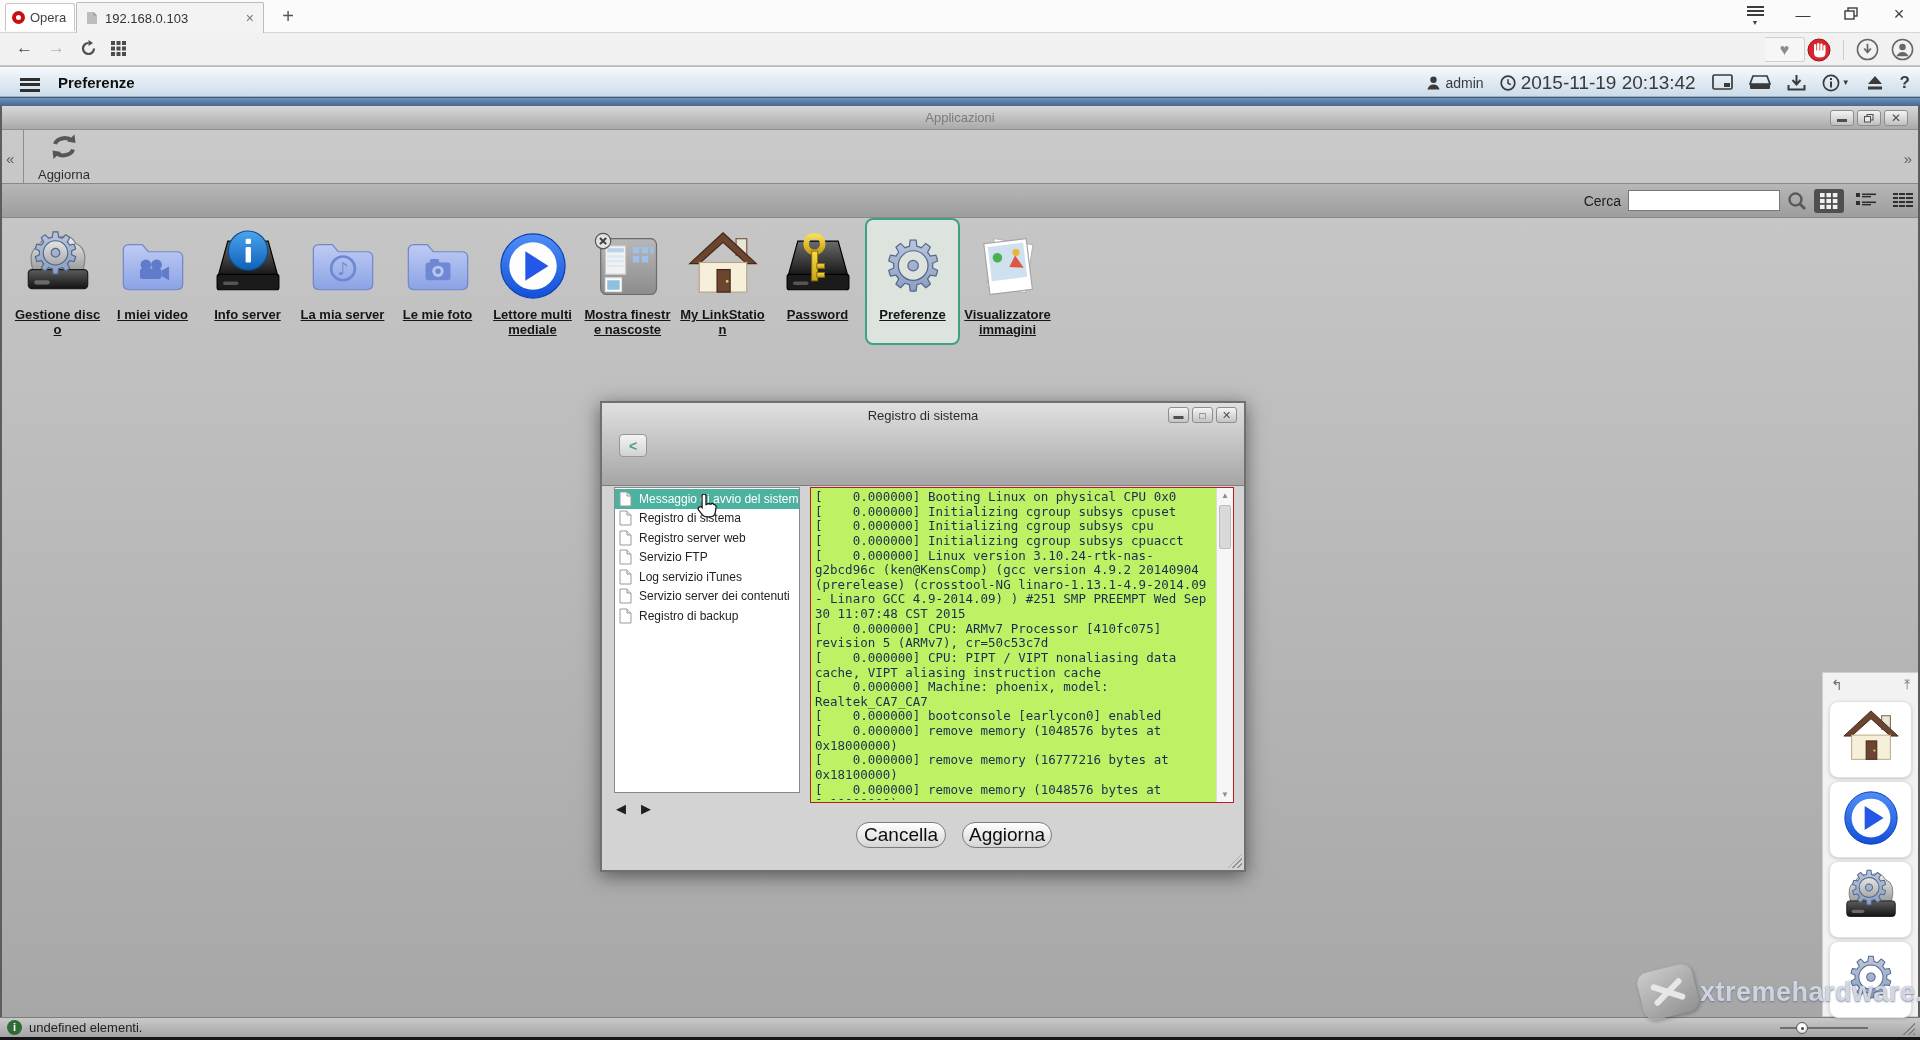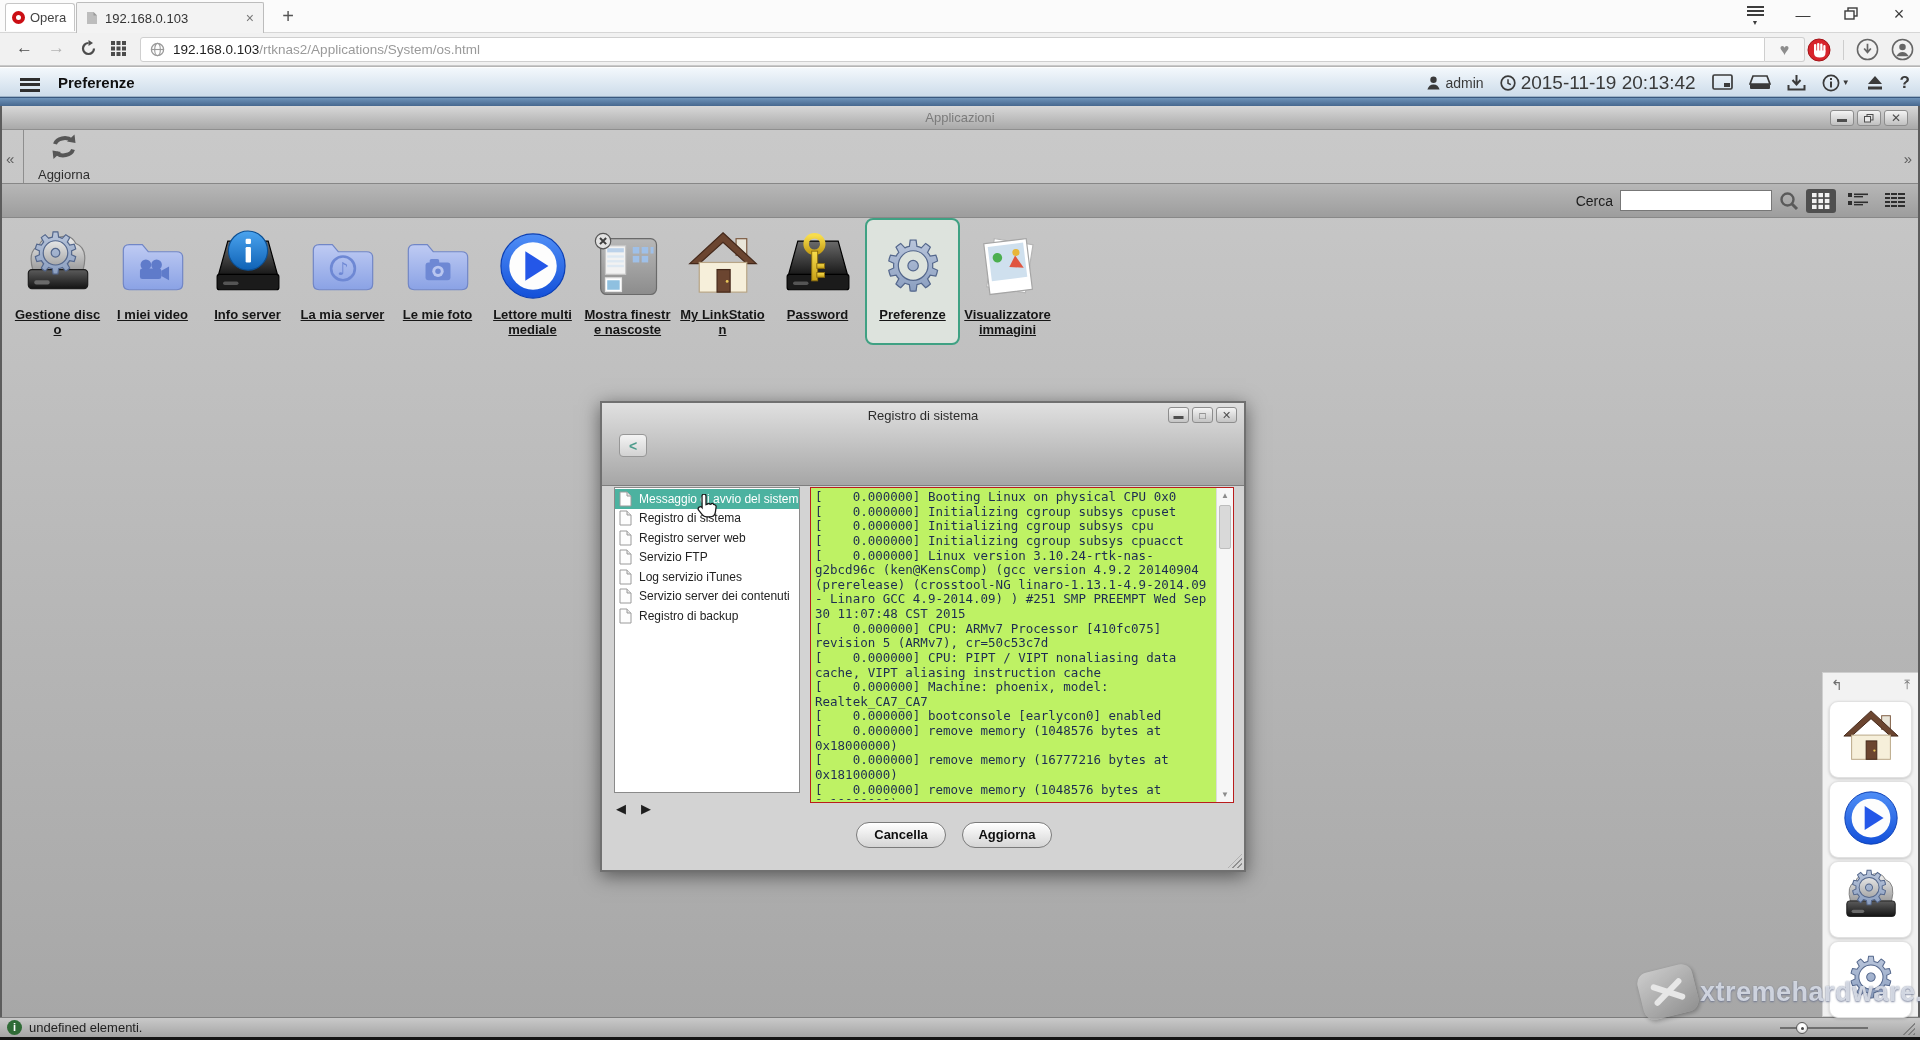--- a/index.html
+++ b/index.html
@@ -45,21 +45,21 @@
   .win-title { text-align:center; line-height:23px; font-size:13px; color:#7b7b7b; }
   .win-controls { position:absolute; right:10px; top:4px; display:flex; gap:3px; }
   .ctrl-btn { width:24px; height:16px; border:1px solid #8d8d8d; border-radius:3px; background:linear-gradient(#f4f4f4,#c0c0c0); font-size:10px; color:#4e4e4e; display:flex; align-items:center; justify-content:center; }
   .win-toolbar { position:absolute; top:24px; left:0; right:0; height:53px; }
   .collapse-left { position:absolute; left:4px; top:20px; font-size:15px; color:#5e5e5e; }
   .toolbar-vsep { position:absolute; left:21px; top:0; bottom:0; width:1px; background:#8e8e8e; }
   .refresh-tool { position:absolute; left:26px; top:2px; width:72px; text-align:center; }
   .refresh-tool .lbl { font-size:13px; color:#2e2e2e; margin-top:1px; }
   .collapse-right { position:absolute; right:6px; top:20px; font-size:15px; color:#5e5e5e; }
   .toolbar-hsep { position:absolute; top:77px; left:0; right:0; height:1px; background:#878787; }
-  .win-searchbar { position:absolute; top:78px; left:0; right:0; height:34px; background:linear-gradient(#b7b7b7,#9d9d9d); border-bottom:1px solid #888; display:flex; justify-content:flex-end; align-items:center; gap:7px; padding-right:8px; }
+  .win-searchbar { position:absolute; top:78px; left:0; right:0; height:34px; background:linear-gradient(#b7b7b7,#9d9d9d); border-bottom:1px solid #888; display:flex; justify-content:flex-end; align-items:center; gap:7px; }
   .search-label { font-size:14px; color:#1d1d1d; }
   .search-input { width:152px; height:21px; border:1px solid #777; background:#fff; font-size:13px; padding:0 4px; }
   .viewbtn { width:30px; height:24px; display:flex; align-items:center; justify-content:center; border-radius:3px; }
   .viewbtn.active { background:#4f4f4f; }
 
   .apps-row { position:absolute; top:112px; left:8px; display:flex; }
   .app-cell { width:95px; display:flex; flex-direction:column; align-items:center; padding-top:8px; border:2px solid transparent; }
   .app-cell.selected { background:#dde3dd; border-color:#3fa183; border-radius:8px; }
   .app-ic { width:76px; height:76px; }
   .app-ic svg { width:76px; height:76px; }
@@ -77,21 +77,21 @@
   .dlg-item.selected { background:#4cb2a0; color:#fff; }
   .dlg-item svg { flex:none; }
   .dlg-arrows { position:absolute; left:14px; top:398px; display:flex; gap:15px; font-size:13px; color:#1e1e1e; }
   .dlg-log { position:absolute; left:208px; top:84px; width:424px; height:316px; background:#bef264; border:1px solid #b91c1c; }
   .log-text { position:absolute; left:4px; top:2px; right:20px; bottom:2px; overflow:hidden; font-family:"DejaVu Sans Mono", monospace; font-size:12.5px; line-height:1.17; color:#1d2c52; }
   .log-line { white-space:pre-wrap; word-break:break-word; }
   .log-scroll { position:absolute; right:0; top:0; bottom:0; width:17px; background:#f6f6f6; border-left:1px solid #dcdcdc; }
   .scroll-arrow { position:absolute; left:0; width:16px; height:15px; font-size:8px; color:#8b8b8b; text-align:center; line-height:15px; }
   .scroll-thumb { position:absolute; left:2px; top:17px; width:12px; height:44px; background:#d9d9d9; border:1px solid #bdbdbd; border-radius:2px; }
   .dlg-buttons { position:absolute; left:0; right:0; top:419px; }
-  .btn-pill { position:absolute; width:90px; height:26px; border:1px solid #7b7b7b; border-radius:13px; background:linear-gradient(#ffffff,#d5d5d5); font-size:13px; color:#0e0e0e; text-align:center; line-height:24px; box-shadow:inset 0 1px 0 #fff;font-weight:bold; }
+  .btn-pill { position:absolute; width:90px; height:26px; border:1px solid #7b7b7b; border-radius:13px; background:linear-gradient(#ffffff,#d5d5d5); font-size:19px; color:#0e0e0e; text-align:center; line-height:24px; box-shadow:inset 0 1px 0 #fff; }
   .dlg-grip { position:absolute; right:2px; bottom:2px; width:14px; height:14px; background:repeating-linear-gradient(135deg, transparent 0 2px, #8f8f8f 2px 3.5px); clip-path:polygon(100% 0, 100% 100%, 0 100%); }
 
   
   .cursor { position:absolute; left:694px; top:494px; z-index:40; pointer-events:none; }
 
   
   .dock { position:absolute; right:2px; top:672px; width:96px; height:345px; background:rgba(248,248,248,.9); border:1px solid #cfcfcf; border-right:none; z-index:5; }
   .dock-head { position:absolute; top:2px; left:0; right:0; height:24px; }
   .dock-undo { position:absolute; left:8px; top:2px; font-size:14px; color:#6e6e6e; }
   .dock-pin { position:absolute; right:8px; top:2px; font-size:13px; color:#6e6e6e; }
@@ -208,30 +208,20 @@
             <rect x="11" y="0" width="4" height="4"></rect>
             <rect x="0" y="5.5" width="4" height="4"></rect>
             <rect x="5.5" y="5.5" width="4" height="4"></rect>
             <rect x="11" y="5.5" width="4" height="4"></rect>
             <rect x="0" y="11" width="4" height="4"></rect>
             <rect x="5.5" y="11" width="4" height="4"></rect>
             <rect x="11" y="11" width="4" height="4"></rect>
           </g>
         </svg>
     </span>
-    <div class="urlbox">
-      <svg width="15" height="15" viewBox="0 0 16 16">
-          <circle cx="8" cy="8" r="6.5" fill="none" stroke="#9a9a9a" stroke-width="1.4"></circle>
-          <ellipse cx="8" cy="8" rx="3" ry="6.5" fill="none" stroke="#9a9a9a" stroke-width="1.2"></ellipse>
-          <path d="M1.5 8 H14.5" stroke="#9a9a9a" stroke-width="1.2"></path>
-        </svg>
-      <span>
-        <span class="url-host">192.168.0.103</span><span class="url-path">/rtknas2/Applications/System/os.html</span>
-      </span>
-    </div>
     <div class="heart-btn">♥</div>
     <div class="addr-right">
       <svg width="24" height="24" viewBox="0 0 24 24">
           <circle cx="12" cy="12" r="11" fill="#d8242c" stroke="#a21318"></circle>
           <g fill="#fff">
             <rect x="7" y="6" width="2.3" height="8" rx="1.1"></rect>
             <rect x="10.1" y="5" width="2.3" height="9" rx="1.1"></rect>
             <rect x="13.2" y="5.5" width="2.3" height="8.5" rx="1.1"></rect>
             <rect x="16.3" y="7" width="2.2" height="7" rx="1.1"></rect>
             <path d="M7 12.5 h11.5 v2.5 q0 4.5-5.7 4.5 t-5.8-4.5 Z"></path>

